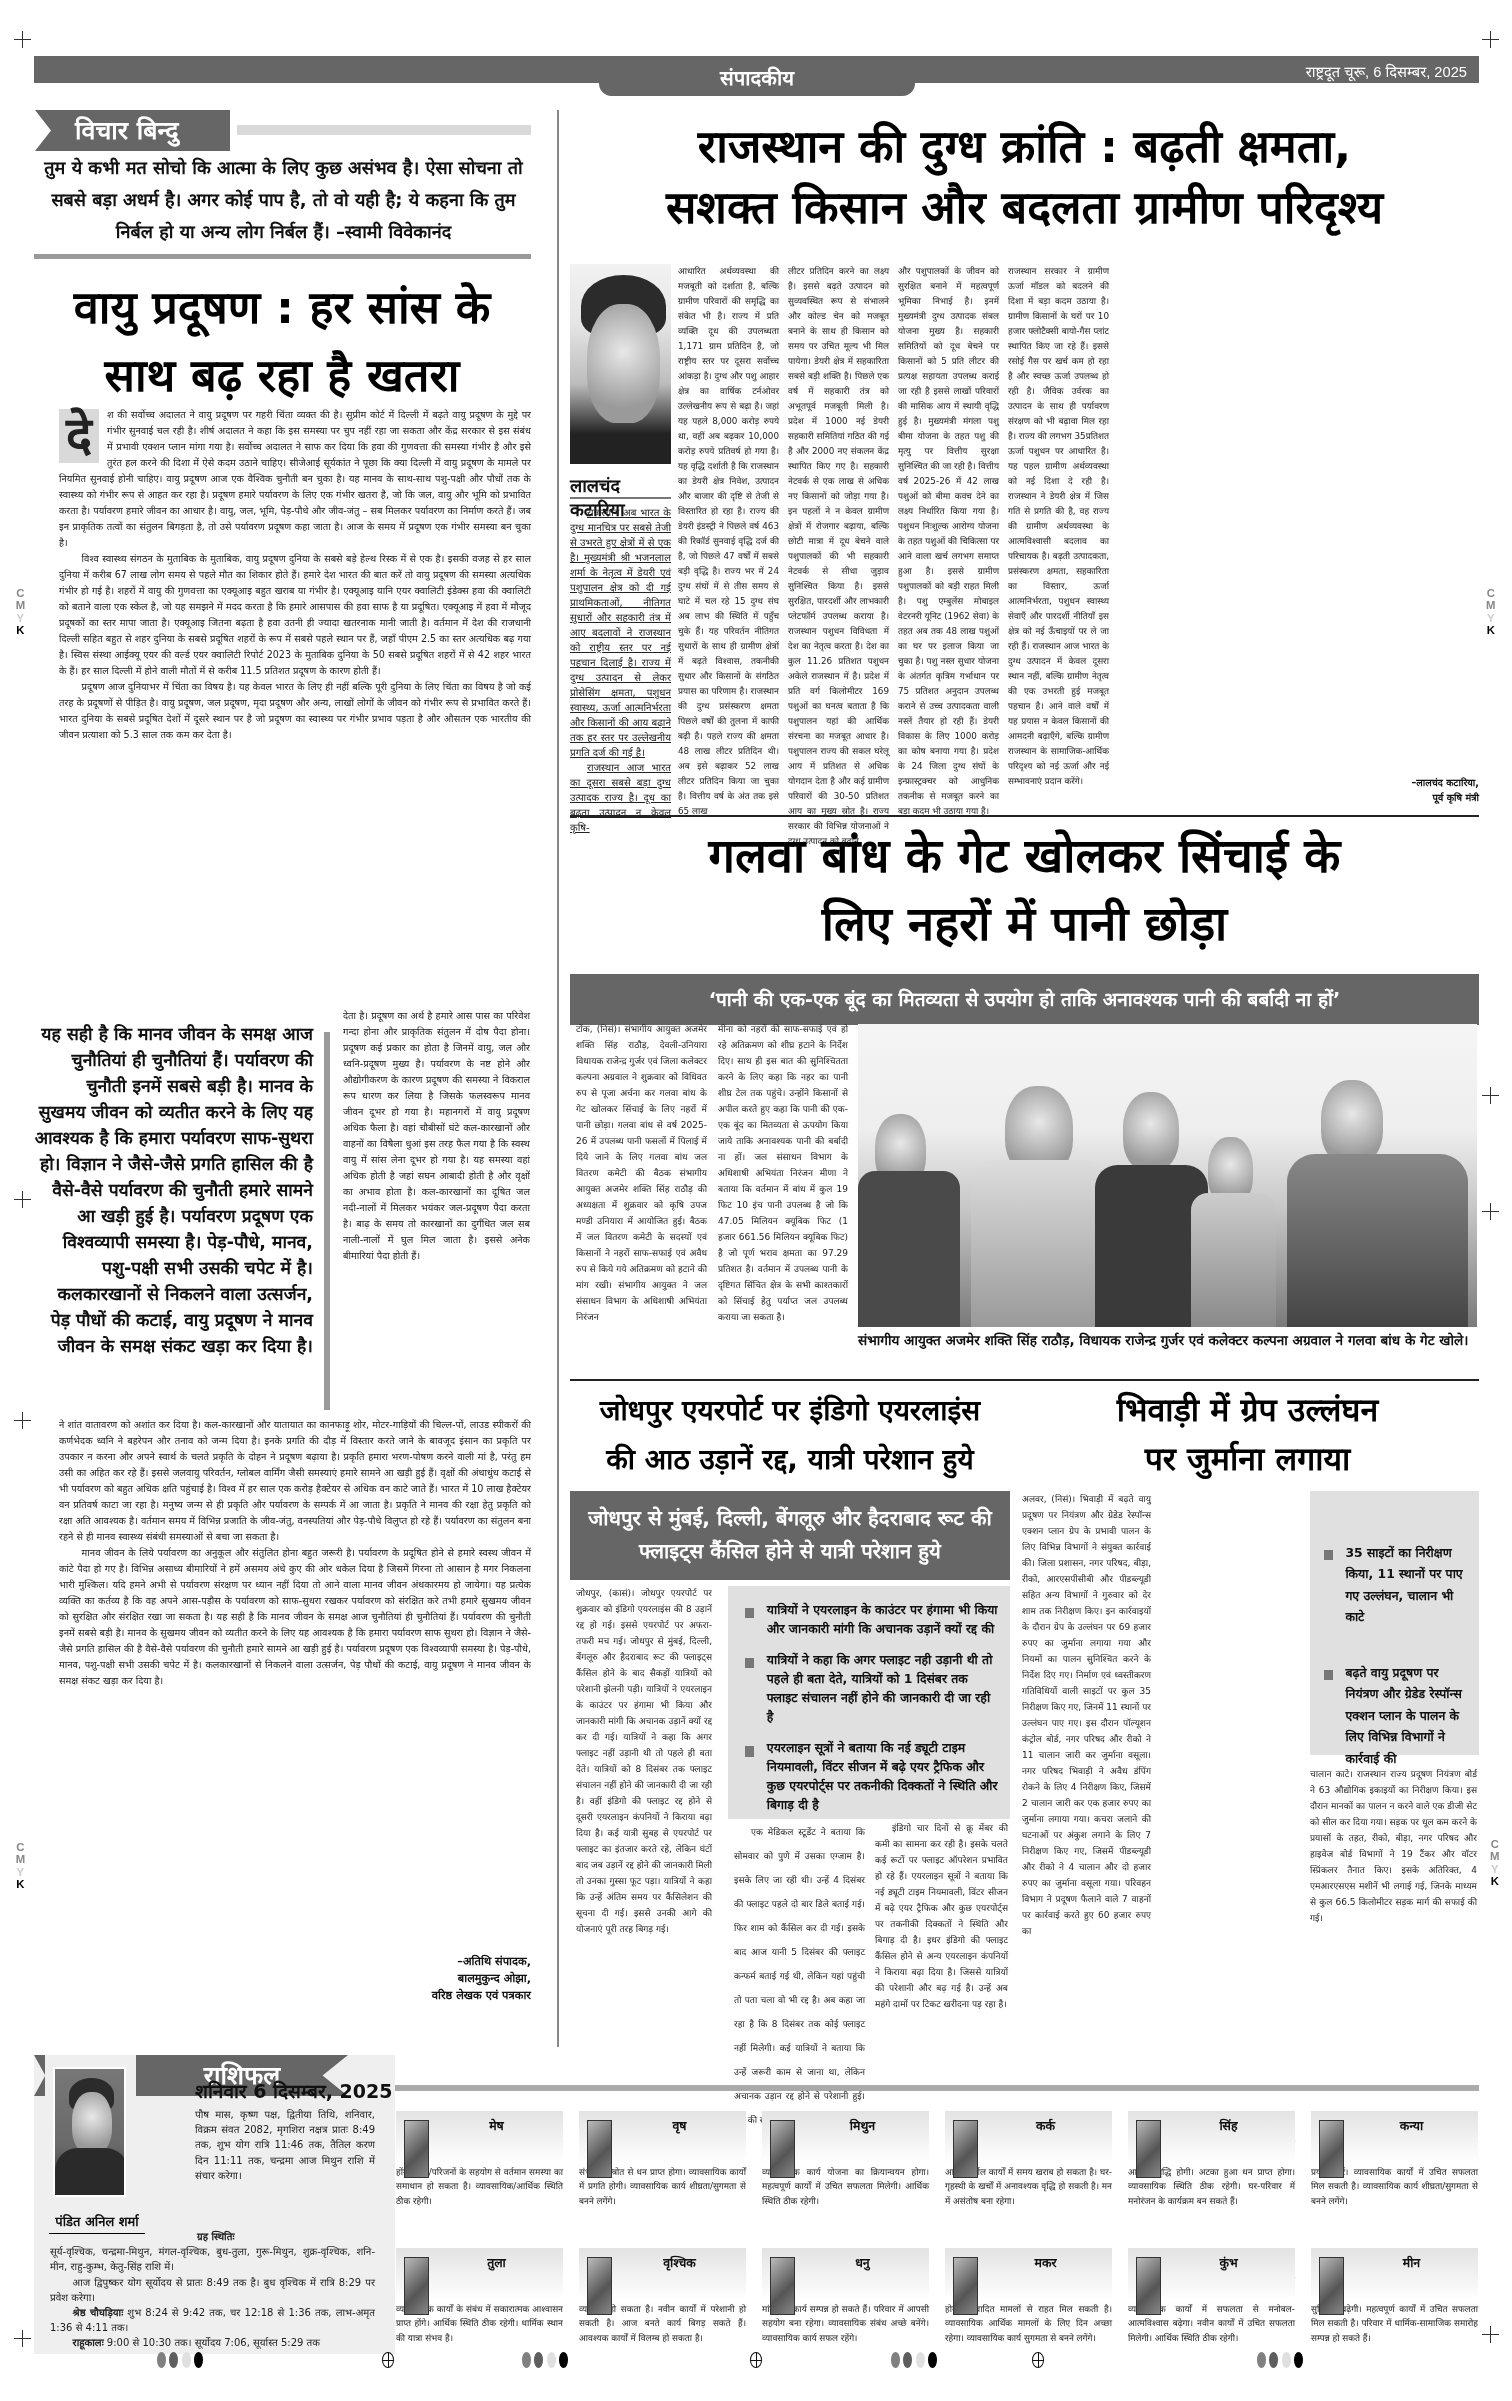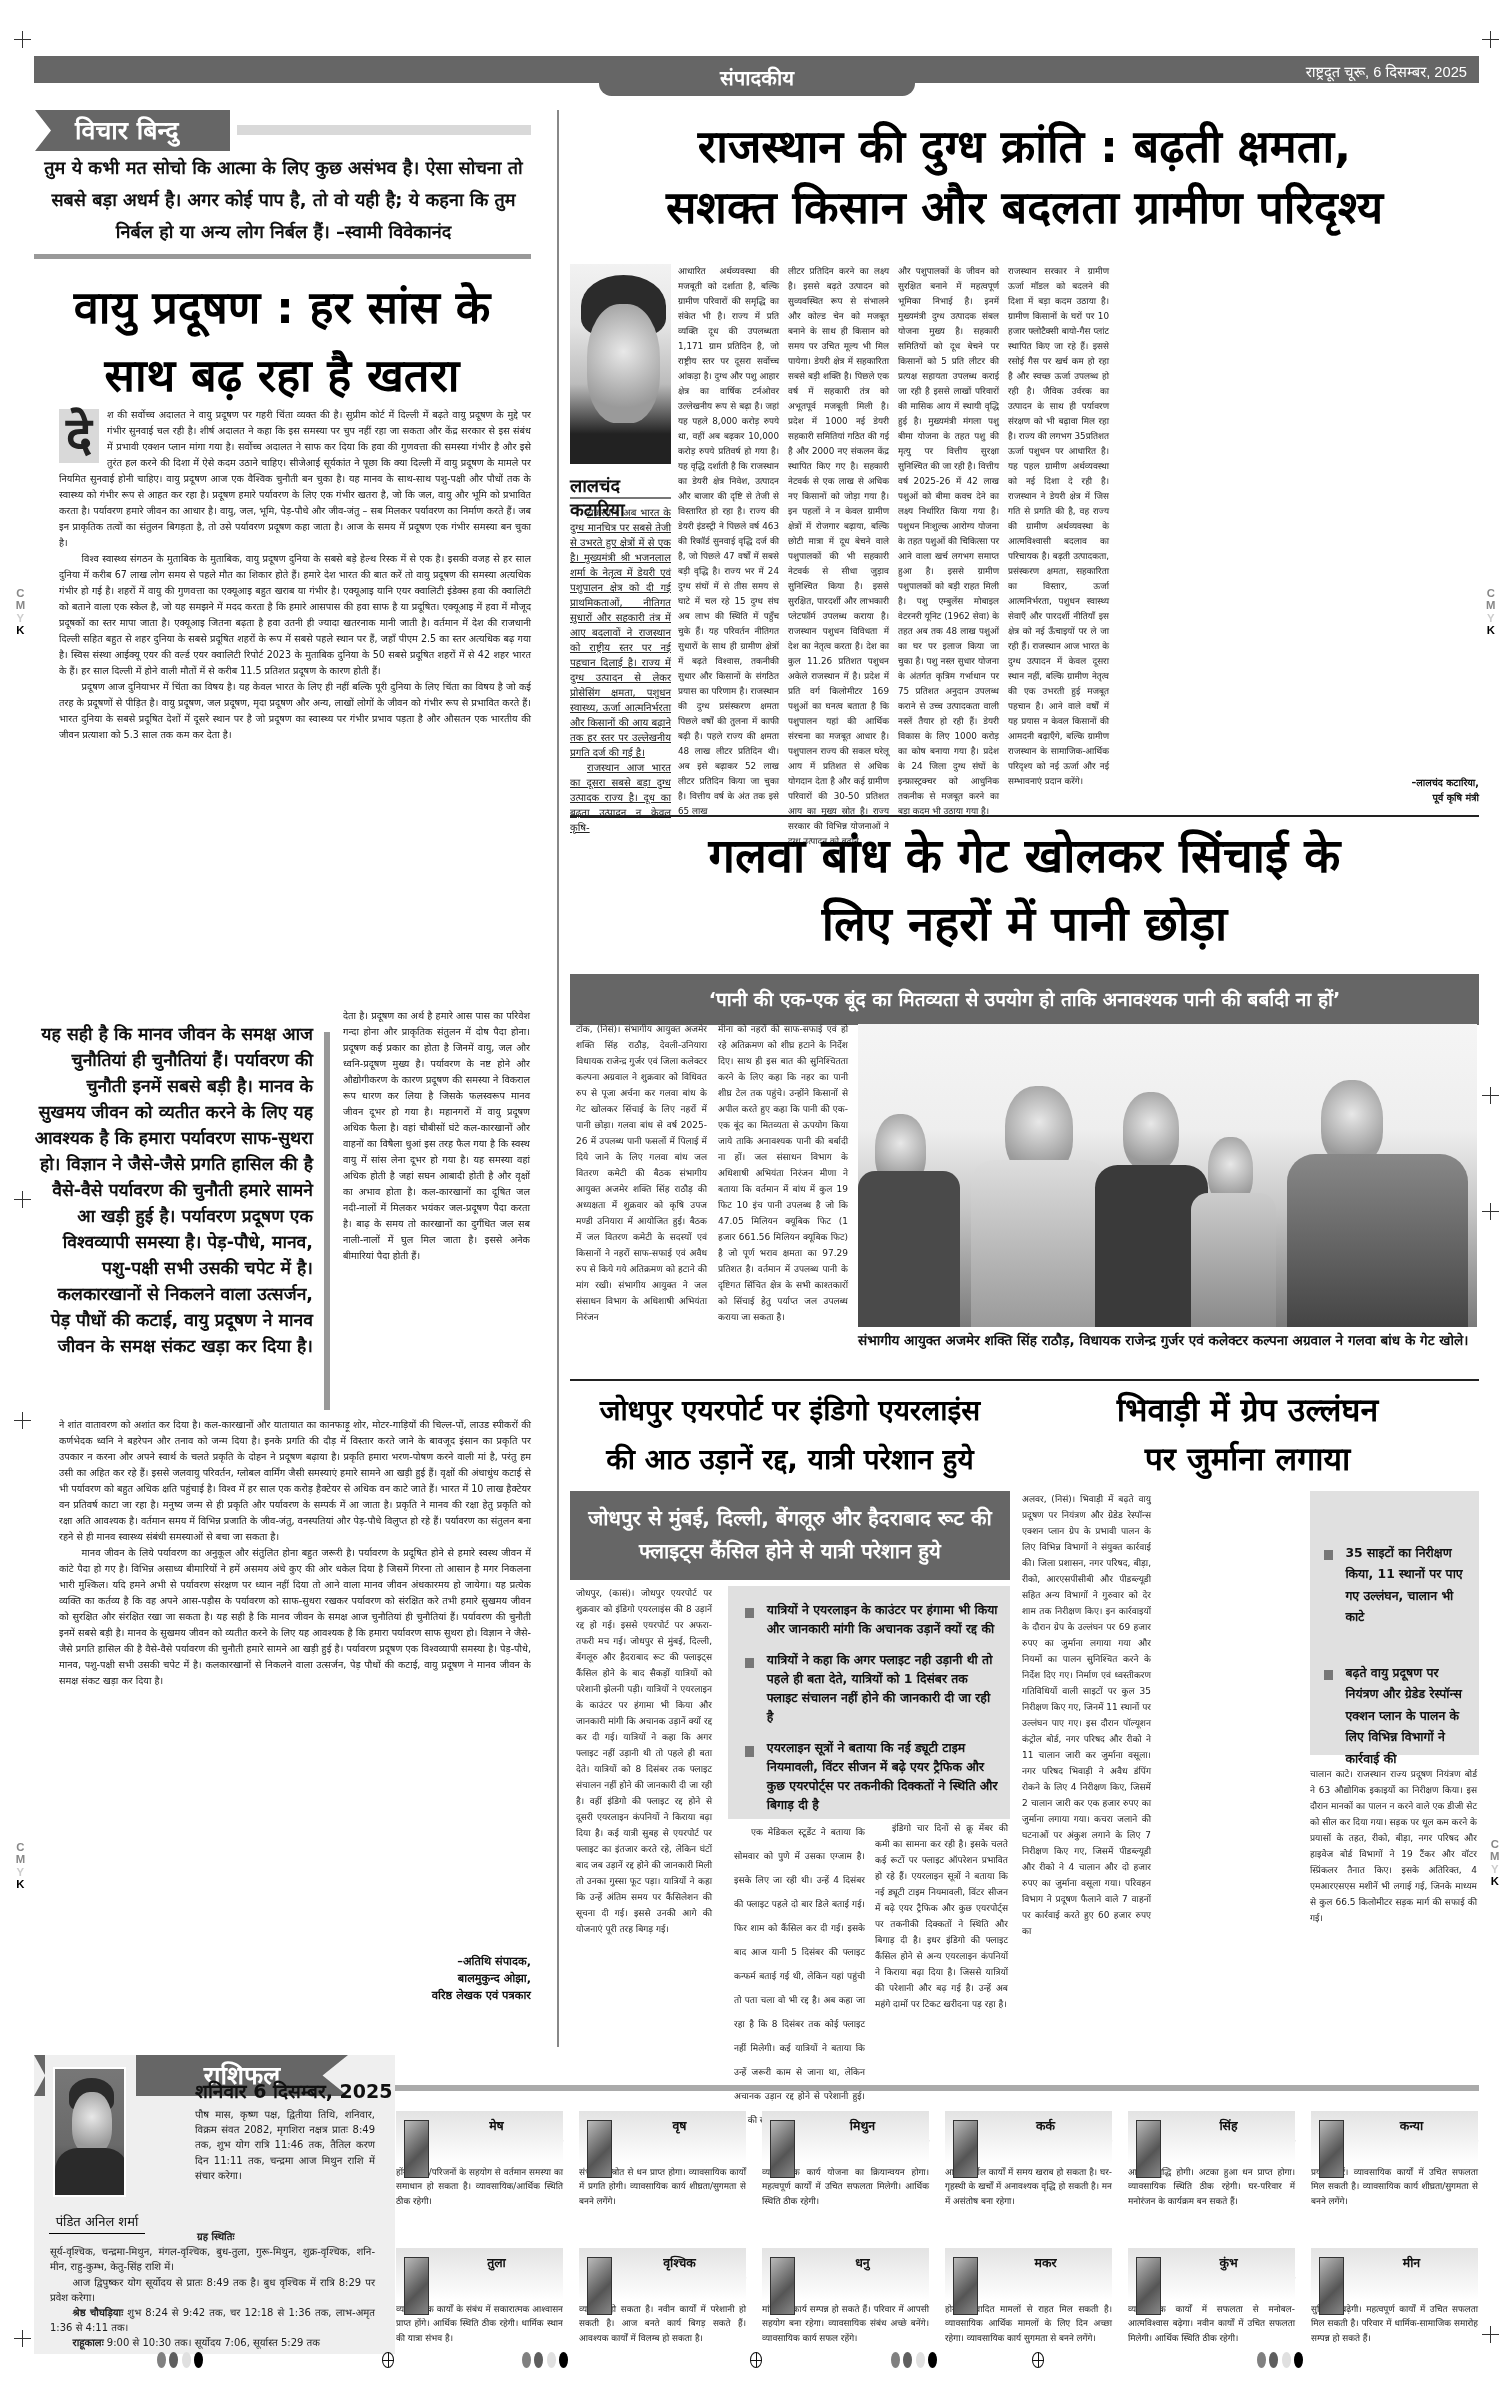--- a/index.html
+++ b/index.html
@@ -43,21 +43,21 @@
   .bullet::before { content: ""; position: absolute; left: 10.2px; top: 8px; width: 9px; height: 10.2px; background: #777; }
 
   .caption { position: absolute; font-size: 13.6px; font-weight: bold; line-height: 21.5px; color: #111; }
 
   
   .rf-panel { position: absolute; left: 34px; top: 2055px; width: 361px; height: 299px; background: #efefef; }
   .rf-ribbon { position: absolute; left: 136px; top: 2055px; width: 212px; height: 41px; background: #666; color: #fff; font-size: 25px; font-weight: bold; text-align: center; line-height: 41px; clip-path: polygon(0 0,100% 0,88% 50%,100% 100%,0 100%); }
   .rf-left-flag { position: absolute; left: 34px; top: 2055px; width: 11.3px; height: 41px; background: #666; clip-path: polygon(0 0,100% 0,100% 100%,0 100%,100% 50%); }
   .rf-line { position: absolute; left: 395px; top: 2085px; width: 1084px; height: 5.6px; background: #aaa; }
   .rf-photo { position: absolute; left: 53px; top: 2067px; width: 73px; height: 130px; }
-  .rf-author { position: absolute; left: 49px; top: 2212px; width: 96px; font-size: 13px; font-weight: normal; text-align: center; border-bottom: 1.1px solid #000; padding-bottom: 3.4px; }
+  .rf-author { position: absolute; left: 49px; top: 2212px; width: 96px; font-size: 13px; font-weight: bold; text-align: center; border-bottom: 1.1px solid #000; padding-bottom: 3.4px; }
   .rf-date { position: absolute; left: 195px; top: 2078px; font-size: 19px; font-weight: bold; }
   .rf-text { position: absolute; font-size: 10px; line-height: 15.2px; text-align: justify; color: #222; }
   .sign-head { position: relative; height: 52px; background: linear-gradient(#e3e3e3, #fff); margin-top: 16px; }
   .sign-img { position: absolute; left: 8px; top: 9px; width: 25px; height: 58px; background: linear-gradient(135deg,#bbb,#555 60%,#888); border: 1.1px solid #333; }
   .sign-name { position: absolute; left: 34px; right: 0; top: 5.6px; text-align: center; font-size: 12.4px; font-weight: bold; }
   .sign-text { font-size: 8.8px; line-height: 14.4px; text-align: justify; color: #222; }
   .sign-text .indent { display: block; padding-left: 35px; }
 
   .reg-dots { position: absolute; display: flex; gap: 3.4px; align-items: center; }
   .reg-dots span { width: 9px; height: 16px; border-radius: 50%; display: inline-block; }

